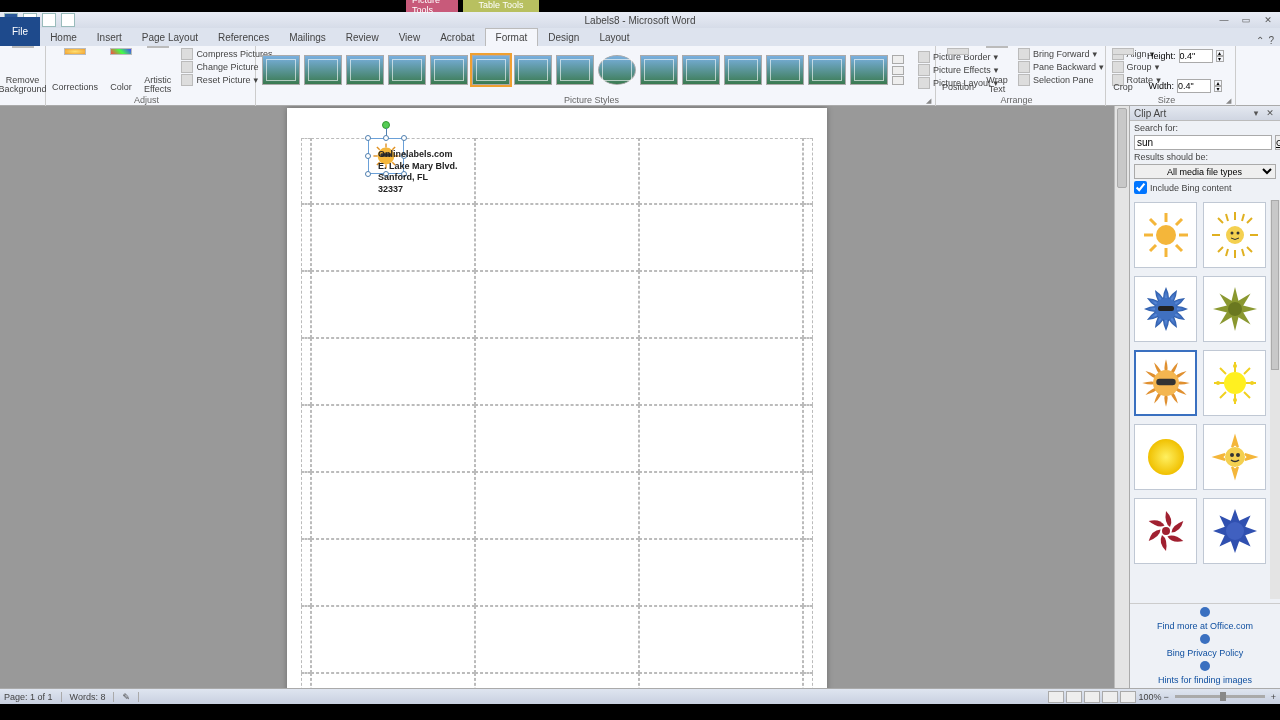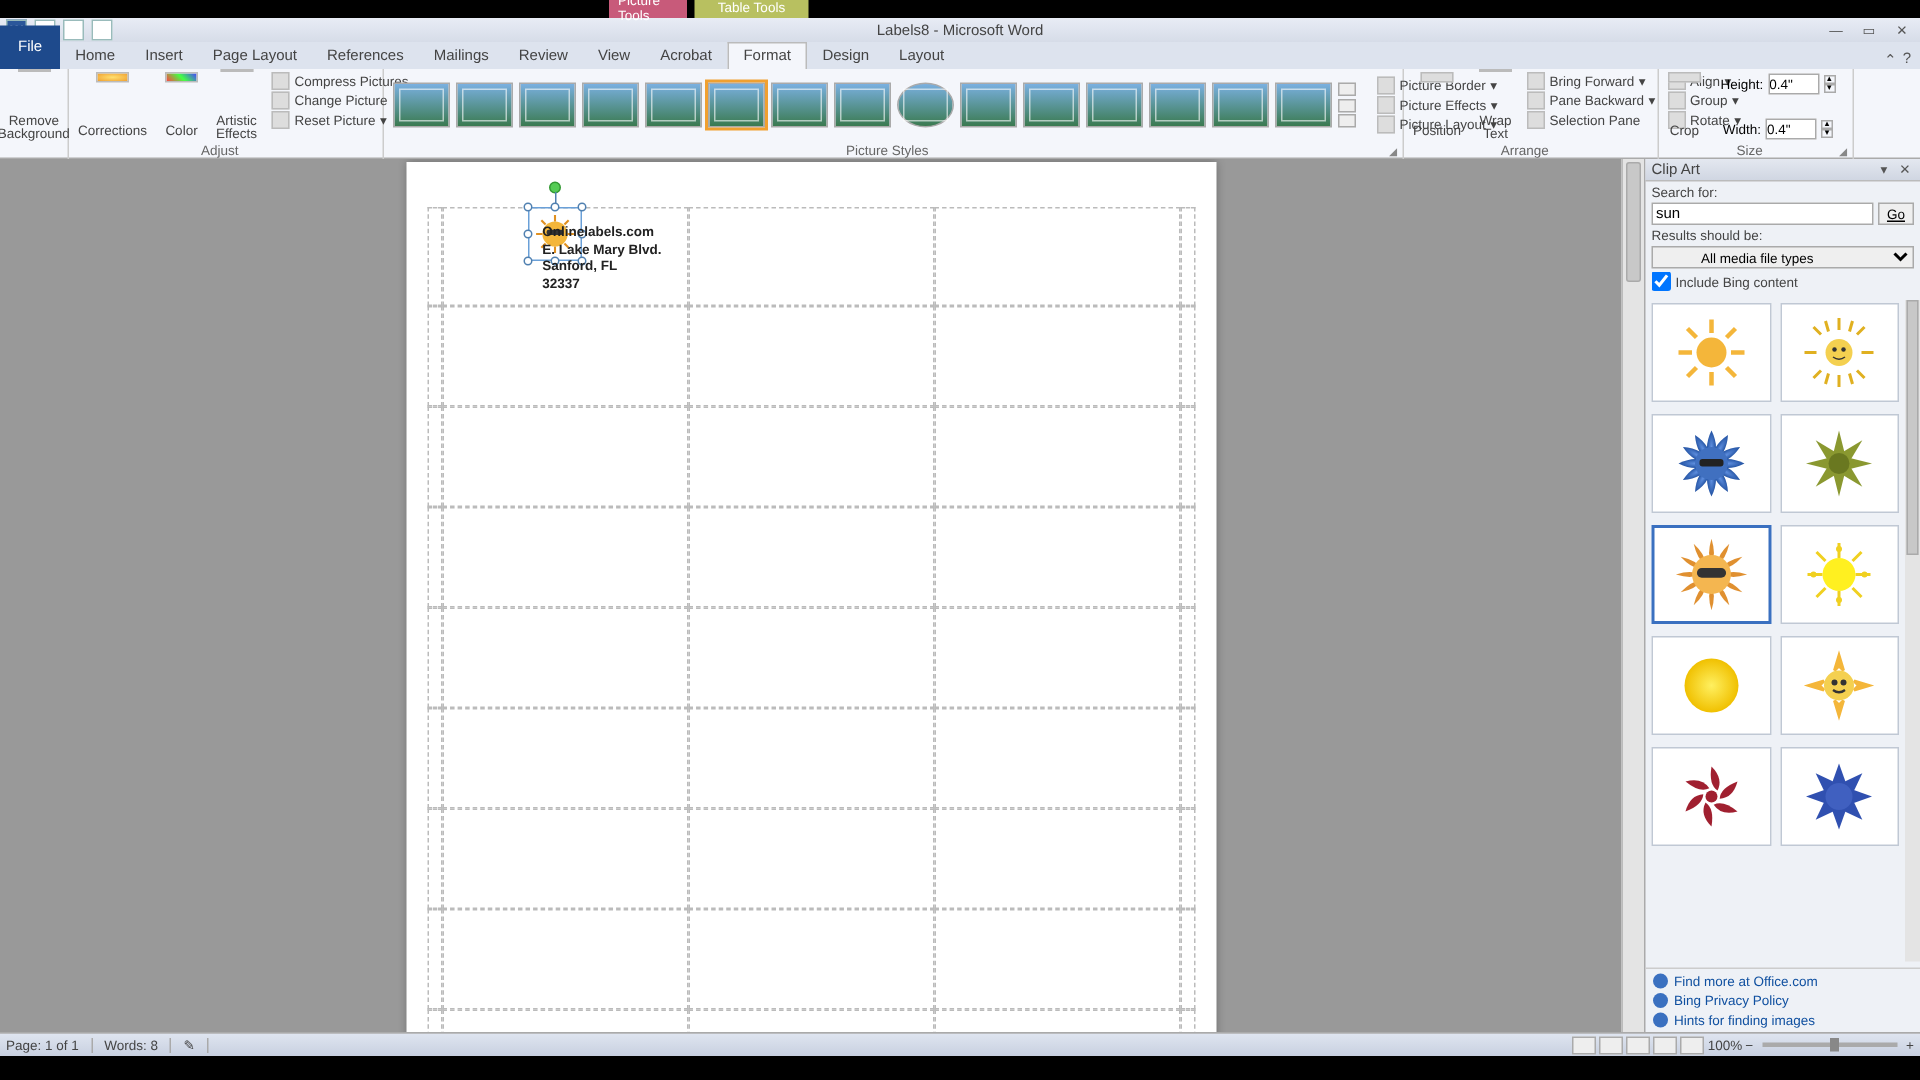--- a/index.html
+++ b/index.html
@@ -58,38 +58,38 @@
 .addr { position:absolute; left:66px; top:10px; font-size:9px; color:#222; line-height:1.3; font-family:Calibri,sans-serif;font-weight:bold;}
 .clip-sun { position:absolute; left:60px; top:3px; width:28px; height:28px; }
 .sel-handles { position:absolute; left:56px; top:-1px; width:36px; height:36px; border:1px solid #6aa0d8; }
 .sel-handles .h{ position:absolute; width:6px; height:6px; background:#fff; border:1px solid #5080b0; border-radius:50%;}
 .h.tl{top:-4px;left:-4px}.h.tr{top:-4px;right:-4px}.h.bl{bottom:-4px;left:-4px}.h.br{bottom:-4px;right:-4px}
 .h.tm{top:-4px;left:50%;margin-left:-3px}.h.bm{bottom:-4px;left:50%;margin-left:-3px}
 .h.ml{left:-4px;top:50%;margin-top:-3px}.h.mr{right:-4px;top:50%;margin-top:-3px}
 .rot{ position:absolute; top:-18px; left:50%; margin-left:-4px; width:8px; height:8px; background:#5c5; border:1px solid #393; border-radius:50%;}
 .rot-line{position:absolute;top:-11px;left:50%;width:1px;height:10px;background:#5080b0;}
 
-.clipart-pane { width:184px; background:#eef1f6; border-left:1px solid #aaa; display:flex; flex-direction:column; font-size:10px; }
+.clipart-pane { width:151px; background:#eef1f6; border-left:1px solid #aaa; display:flex; flex-direction:column; font-size:10px; }
 .pane-hdr { height:15px; background:linear-gradient(#e4e8f0,#d0d6e2); display:flex; align-items:center; padding:0 4px; justify-content:space-between; color:#444; border-bottom:1px solid #bbb;}
 .pane-hdr .hbtn{ width:12px; height:12px; font-size:9px; display:flex; align-items:center; justify-content:center; color:#555;}
 .pane-body { padding:2px 4px; display:flex; flex-direction:column; gap:2px; }
 .pane-body label { font-size:9px; color:#444; }
 .search-row { display:flex; gap:3px; }
 .search-row input { flex:1; height:15px; font-size:10px; border:1px solid #aaa; padding:0 2px;}
 .go-btn { width:24px; height:15px; font-size:9px; border:1px solid #aaa; background:#efefef;text-decoration:underline;}
 .pane-body select { width:100%; height:15px; font-size:9px; border:1px solid #aaa;padding-left:28px;}
 .chk-row { display:flex; align-items:center; gap:3px; font-size:9px; color:#444; }
 .results { flex:1; overflow:hidden; padding:6px 4px; display:flex; flex-direction:column; position:relative;}
 .results-grid { flex:1; display:grid; grid-template-columns:1fr 1fr; gap:8px 6px; padding-right:10px; align-content:start;}
 .clip { height:66px; background:#fff; border:1px solid #c0c8d4; display:flex; align-items:center; justify-content:center; }
 .clip.sel { border:2px solid #3a70c0; }
 .results .rscroll{position:absolute; right:0; top:4px; bottom:4px; width:10px; background:#e4e4e4;}
 .results .rscroll .rthumb{position:absolute; top:0; left:1px; right:1px; height:170px; background:#c8c8c8; border:1px solid #aaa;}
 .pane-footer { border-top:1px solid #ccc; padding:3px 5px; display:flex; flex-direction:column; gap:3px; }
-.pane-footer a { font-size:9px; color:#1050a0; text-decoration:none; display:flex; align-items:center; gap:4px;}
+.pane-footer a { font-size:9px; color:#1050a0; text-decoration:none; display:flex; align-items:center; gap:4px;flex-direction:column;}
 .pane-footer .fico{ width:10px;height:10px; background:#3a70c0; border-radius:50%; display:inline-block;}
 
 .statusbar { height:16px; background:linear-gradient(#dfe5f0,#c8d0e0); border-top:1px solid #aaa; display:flex; align-items:center; font-size:9px; color:#444; padding:0 4px; justify-content:space-between;}
 .statusbar .left { display:flex; gap:8px; }
 .statusbar .left span{ border-right:1px solid #aaa; padding-right:8px;}
 .statusbar .right { display:flex; align-items:center; gap:2px;}
 .view-btn { width:16px; height:12px; border:1px solid #aaa; background:#eee;}
 .zoom-slider { width:90px; height:3px; background:#aaa; position:relative; margin:0 4px;}
 .zoom-slider .zthumb{position:absolute; left:45px; top:-3px; width:6px; height:9px; background:#888; }
 </style>

